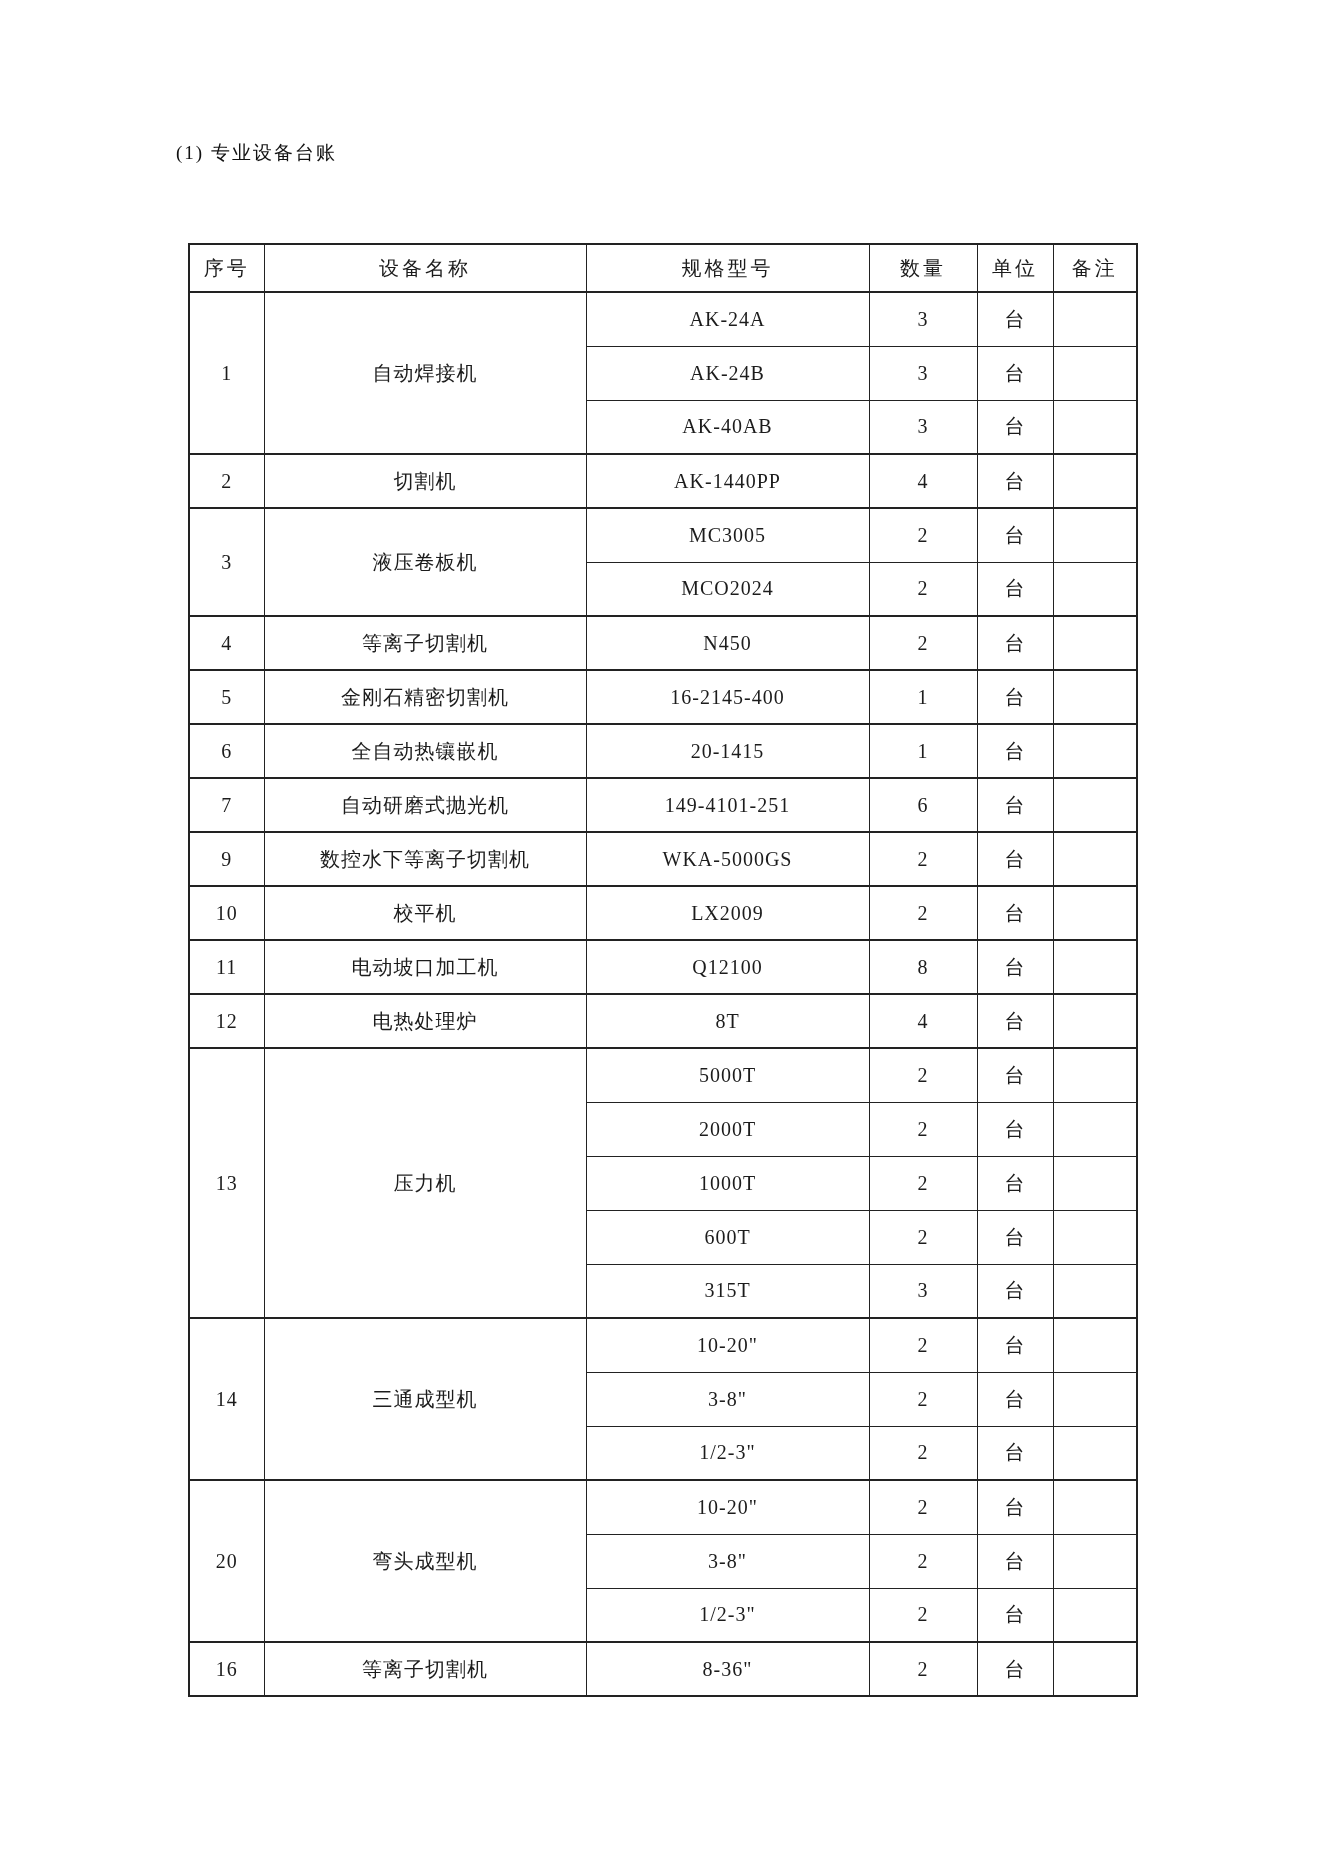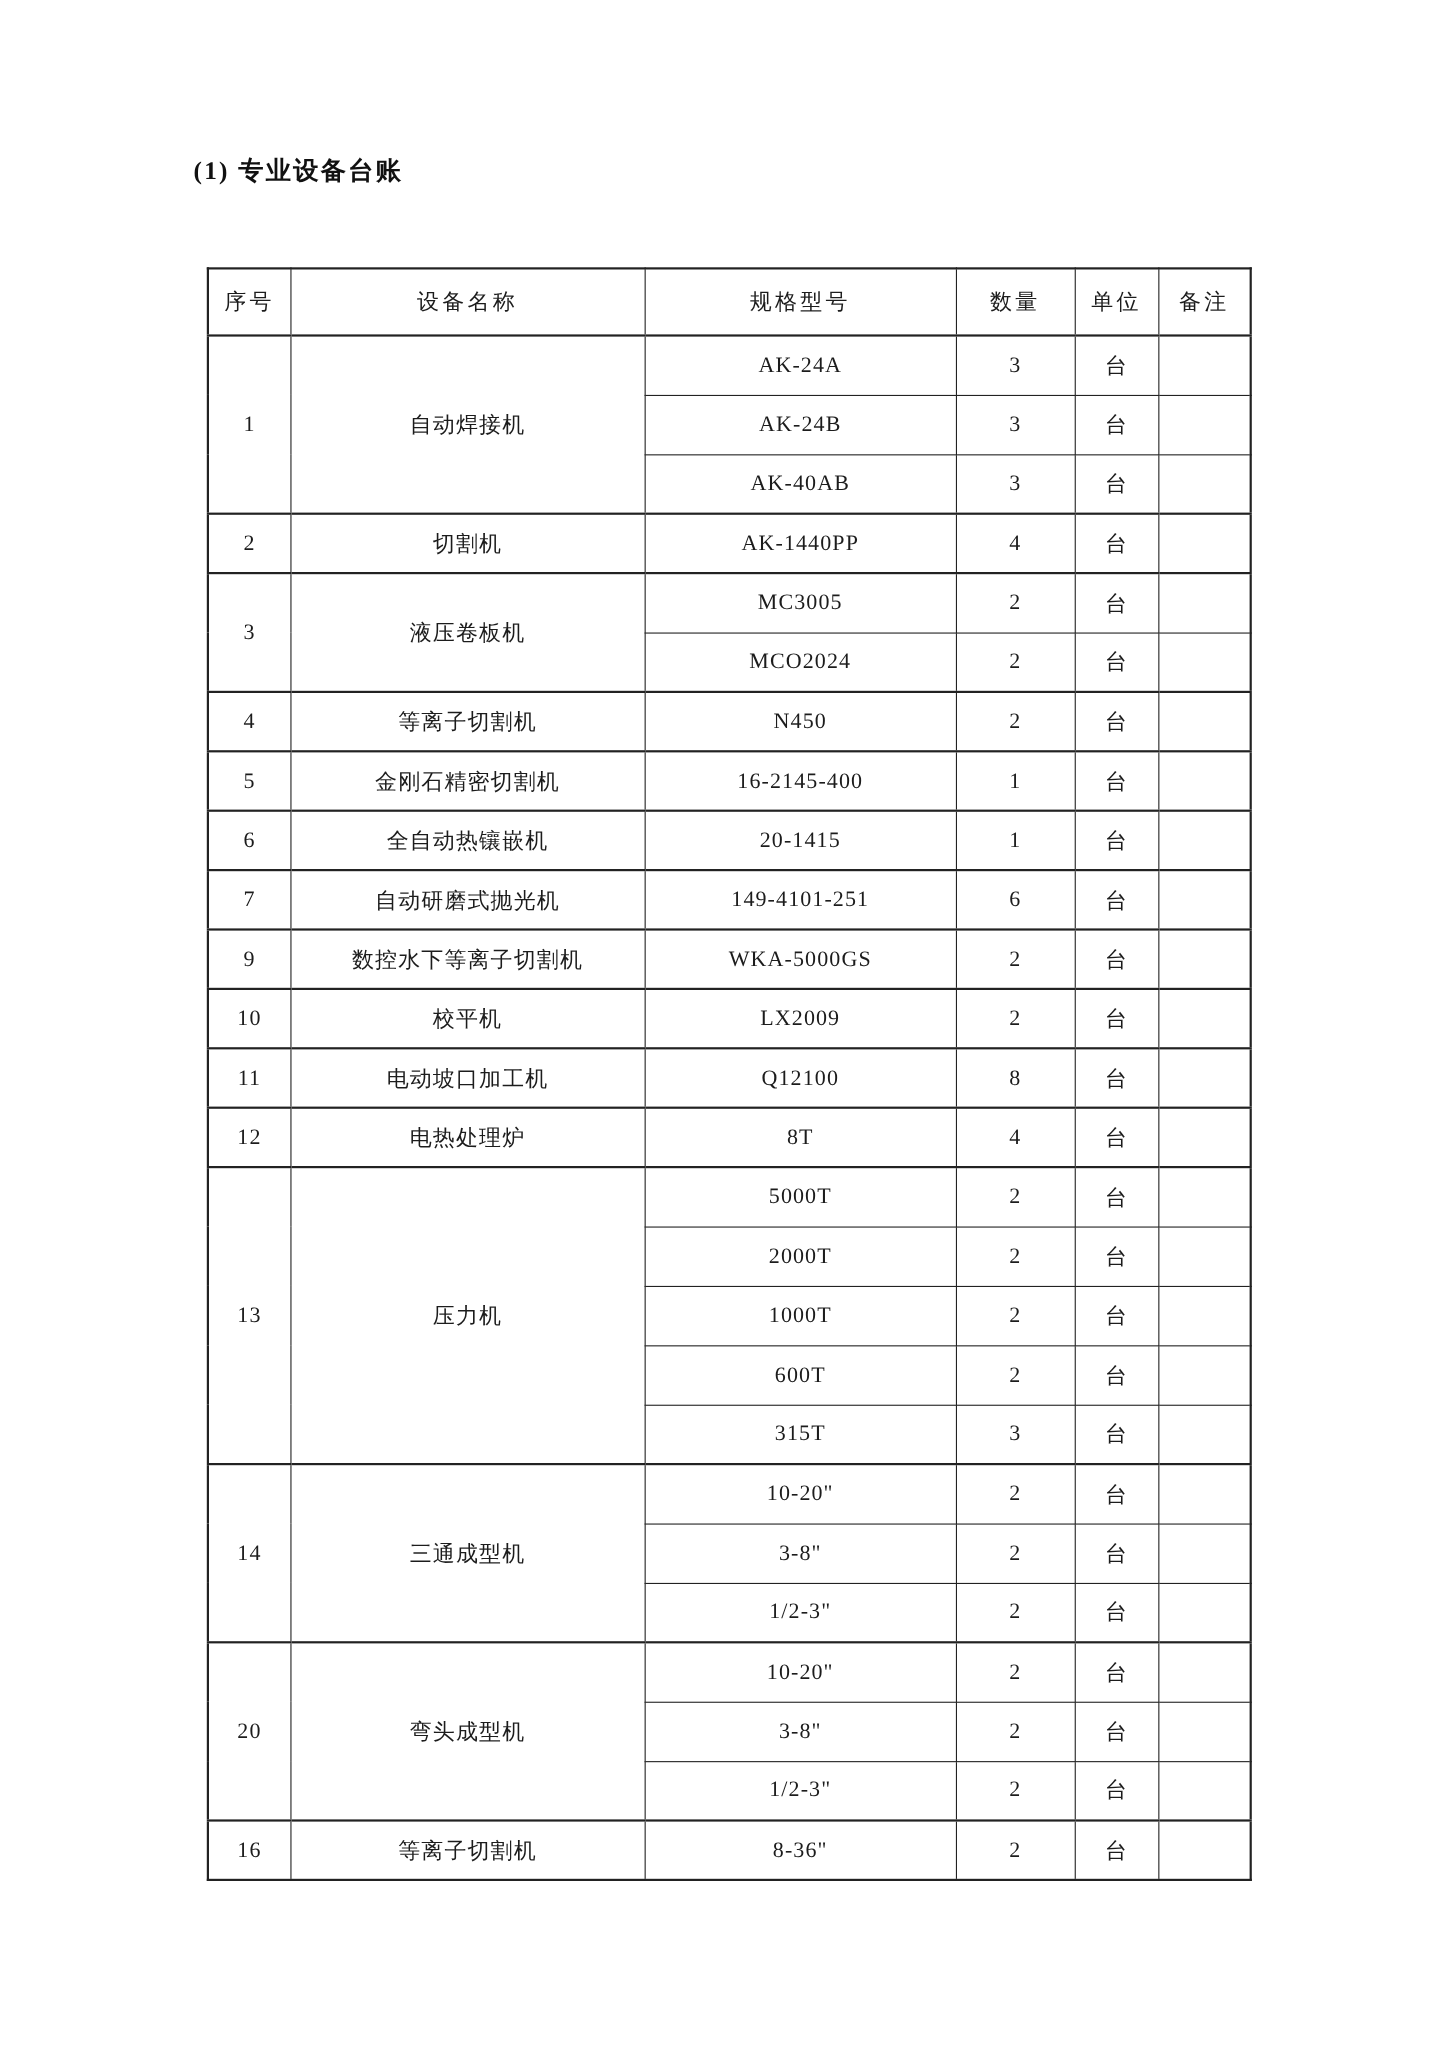--- a/index.html
+++ b/index.html
@@ -17,22 +17,22 @@
     left: 0; top: 0;
     width: 1323px;
     height: 1871px;
     background: #ffffff;
     overflow: hidden;
   }
   .doc-title {
     position: absolute;
     left: 176px;
     top: 140px;
-    font-size: 23px;
-    font-weight: bold;
+    font-size: 19px;
+    font-weight: normal;
     letter-spacing: 2px;
     color: #111111;
     white-space: nowrap;
   }
   table.equipment-table {
     position: absolute;
     left: 188px;
     top: 243px;
     width: 948px;
     border-collapse: collapse;
@@ -46,21 +46,21 @@
     vertical-align: middle;
     font-size: 20px;
     font-weight: normal;
     letter-spacing: 1px;
     padding: 0 4px;
     background: #ffffff;
     color: #1c1c1c;
     overflow: hidden;
   }
   table.equipment-table thead tr {
-    height: 61px;
+    height: 48px;
   }
   table.equipment-table tbody tr {
     height: 54px;
   }
   table.equipment-table th {
     border-bottom: 2px solid #222222;
     letter-spacing: 3px;
   }
   table.equipment-table tbody tr.group-start td {
     border-top: 2px solid #222222;

